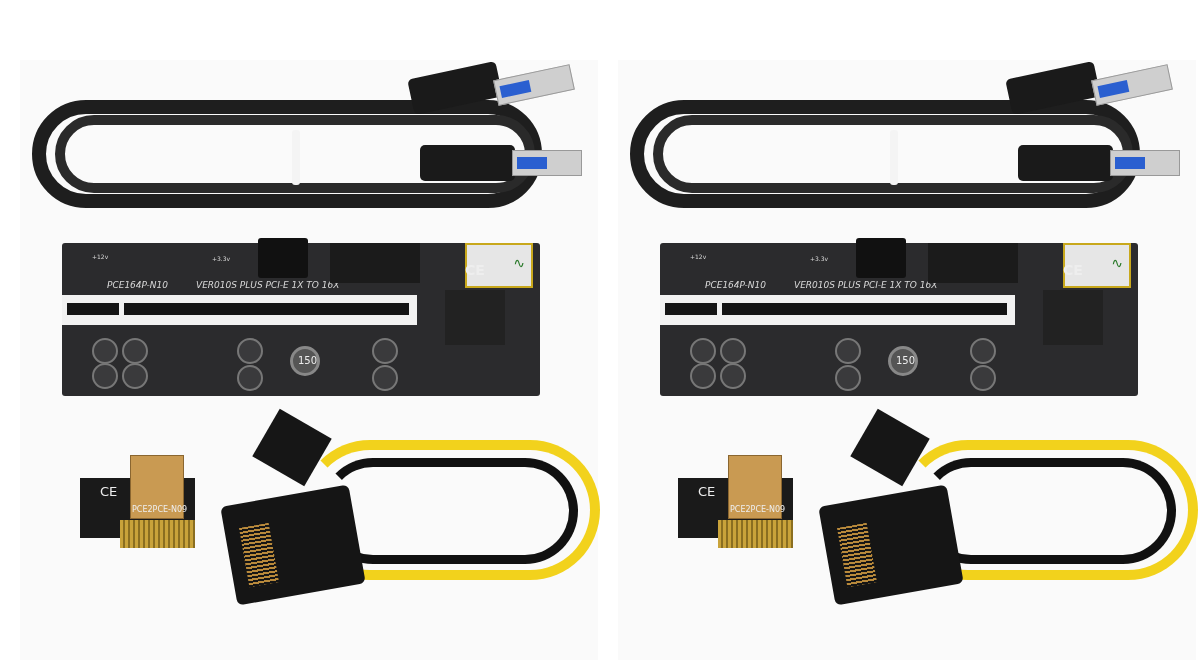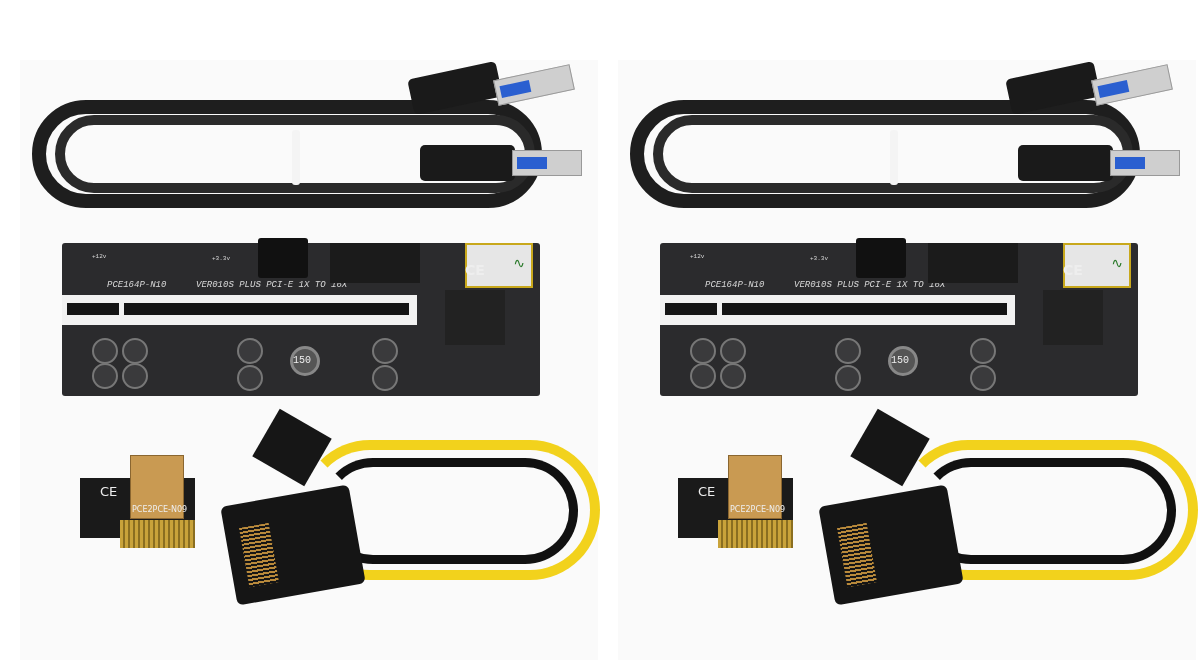--- a/index.html
+++ b/index.html
@@ -3,27 +3,27 @@
 <meta charset="utf-8">
 <style>
   html,body{margin:0;padding:0;background:#fff;}
   body{width:1200px;height:672px;position:relative;overflow:hidden;font-family:"DejaVu Sans",sans-serif;}
   .panel{position:absolute;top:60px;width:578px;height:600px;background:#fafafa;}
   .panel.left{left:20px;}
   .panel.right{left:618px;}
   .scene{position:absolute;top:0;width:600px;height:672px;}
   .scene.left{left:0;}
   .scene.right{left:598px;}
-  .board{position:absolute;left:62px;top:243px;width:478px;height:153px;background:#2b2b2d;border-radius:3px;font-family:Liberation Mono, monospace;}
+  .board{position:absolute;left:62px;top:243px;width:478px;height:153px;background:#2b2b2d;border-radius:3px;}
   .slot{position:absolute;left:0;top:52px;width:355px;height:30px;background:#f2f2f2;}
   .slot-teeth{position:absolute;left:62px;top:60px;width:285px;height:12px;background:#151515;}
   .slot-teeth2{position:absolute;left:5px;top:60px;width:52px;height:12px;background:#151515;}
   .board-label{position:absolute;color:#d8d8d8;font-size:9px;font-style:italic;white-space:nowrap;}
   .cap{position:absolute;width:26px;height:26px;border-radius:50%;background:#3a3a3c;border:2px solid #777;box-sizing:border-box;color:#ccc;font-size:5px;text-align:center;line-height:7px;}
-  .inductor{position:absolute;width:30px;height:30px;border-radius:50%;background:#555;border:3px solid #888;color:#eee;font-size:10px;text-align:left;line-height:24px;box-sizing:border-box;}
+  .inductor{position:absolute;width:30px;height:30px;border-radius:50%;background:#555;border:3px solid #888;color:#eee;font-size:10px;text-align:right;line-height:24px;box-sizing:border-box;}
   .usb-port{position:absolute;left:465px;top:243px;width:68px;height:45px;background:#e6e6e6;border:2px solid #c8a81c;box-sizing:border-box;}
   .usb-port .mark{position:absolute;right:6px;top:10px;color:#2b7a2b;font-size:14px;}
   .molex6{position:absolute;left:258px;top:238px;width:50px;height:40px;background:#111;border-radius:3px;}
   .pwr-conn{position:absolute;left:330px;top:243px;width:90px;height:40px;background:#1b1b1b;}
   .side-conn{position:absolute;left:445px;top:290px;width:60px;height:55px;background:#222;}
   .ce{position:absolute;left:465px;top:262px;color:#eee;font-size:14px;font-weight:bold;}
   .cable-loop{position:absolute;left:32px;top:100px;width:510px;height:108px;border:14px solid #1e1e1e;border-radius:60px;box-sizing:border-box;}
   .cable-loop2{position:absolute;left:55px;top:115px;width:480px;height:78px;border:10px solid #2a2a2a;border-radius:45px;box-sizing:border-box;}
   .tie{position:absolute;left:292px;top:130px;width:8px;height:55px;background:#f4f4f4;border-radius:3px;}
   .usb-plug{position:absolute;height:36px;background:#1a1a1a;border-radius:5px;}

